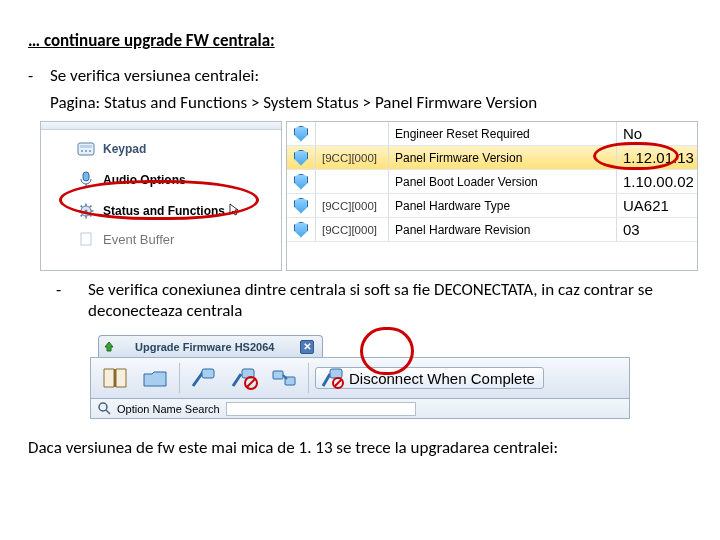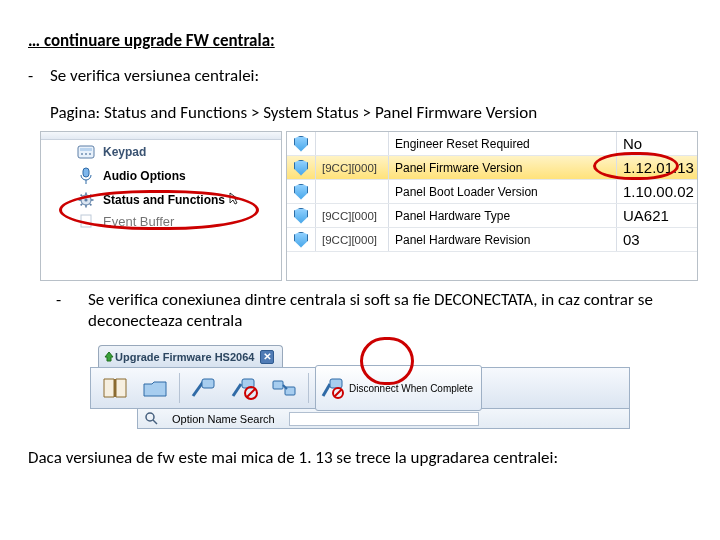--- a/index.html
+++ b/index.html
@@ -12,21 +12,21 @@
     color: #000;
     background: #fff;
     padding: 30px 28px 20px 28px;
   }
   
   .heading {
     font-weight: 700;
     text-decoration: underline;
     margin-bottom: 14px;
   }
-  .bullet-line { margin-left: 0; margin-bottom: 16px; }
+  .bullet-line { margin-left: 0; margin-bottom: 6px; }
   .dash { display: inline-block; width: 22px; }
   .indent { padding-left: 22px; }
   .bullet-block { display: flex; margin: 8px 0 10px 28px; }
   .bullet-block .dash { width: 32px; flex: none; }
   .para { margin-top: 16px; }
 
   
   .shot1 {
     position: relative;
     width: 640px;
@@ -46,20 +46,21 @@
   .tree-topbar {
     width: 100%; height: 8px;
     background: linear-gradient(#f4f7fb,#e3eaf3);
     border-bottom: 1px solid #c9d2de;
   }
   .node {
     display: flex; align-items: center;
     height: 24px;
     padding-left: 30px;
     position: relative;
+    margin-top: 7px;
   }
   .node.lvl1 { padding-left: 36px; }
   .node .ic {
     width: 18px; height: 18px;
     margin-right: 8px;
     display: flex; align-items: center; justify-content: center;
   }
   .ic-keypad svg, .ic-mic svg, .ic-gear svg, .ic-doc svg { display:block; }
   .tree .clip { opacity: .55; font-size: 13px; }
 
@@ -109,21 +110,21 @@
     height: 22px;
     background: linear-gradient(#eef3f9,#d7e2ef);
     border:1px solid #98a8bb;
     border-bottom:none;
     border-radius: 4px 4px 0 0;
     display:flex; align-items:center;
     padding: 0 8px 0 4px;
     font-size: 11px;
     font-weight: 600;
     color:#2c4660;
-    gap:0;
+    gap:20px;
   }
   .tab-close {
     width:14px;height:14px;margin-left:6px;
     background:#4f7bb5;border:1px solid #2f5a8f;border-radius:2px;
     color:#fff;display:flex;align-items:center;justify-content:center;font-size:10px;line-height:1;
   }
   .toolbar {
     height: 42px;
     background: linear-gradient(#f6f9fd,#dbe5f1);
     border:1px solid #9fb1c6;
@@ -131,38 +132,37 @@
     padding:0 6px; gap:4px;
   }
   .tb-btn {
     width:36px; height:34px;
     display:flex; align-items:center; justify-content:center;
     border-radius:3px;
   }
   .tb-btn svg{display:block}
   .tb-sep { width:1px; height:30px; background:#b6c3d4; margin:0 2px; }
   .big-btn {
-    height:46px;
+    height:22px;
     display:flex; align-items:center;
     border:1px solid #9eb0c5;
     border-radius:3px;
     background:linear-gradient(#fff,#e4ecf6);
-    font-size:10px;
+    font-size:15px;
     padding:0 8px 0 4px;
     gap:5px;
   }
   .searchbar {
     height:20px;
     border:1px solid #9fb1c6;
     border-top:none;
     display:flex; align-items:center;
-    padding:0 6px; gap:14px;
+    padding:0 6px; gap:6px;
     background:linear-gradient(#f2f6fb,#e4ecf4);
     font-size:11px;
-    margin-left:47px;
   }
   .search-field {
     flex:none; width:190px; height:14px;
     background:#fff; border:1px solid #b1bfd0;
   }
 </style>
 </head>
 <body>
 
 <div class="heading">… continuare  upgrade FW centrala:</div>

